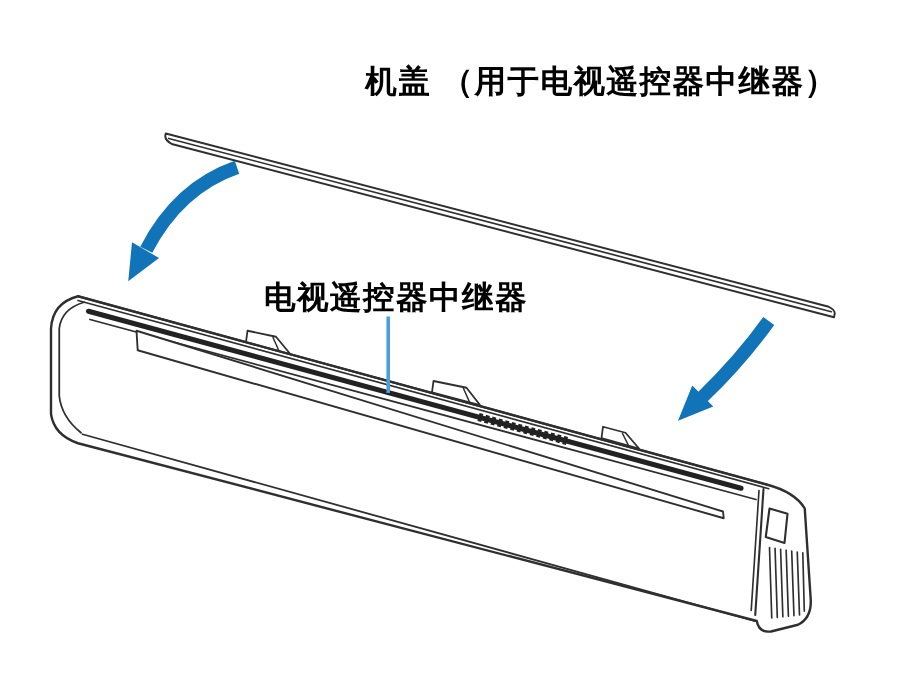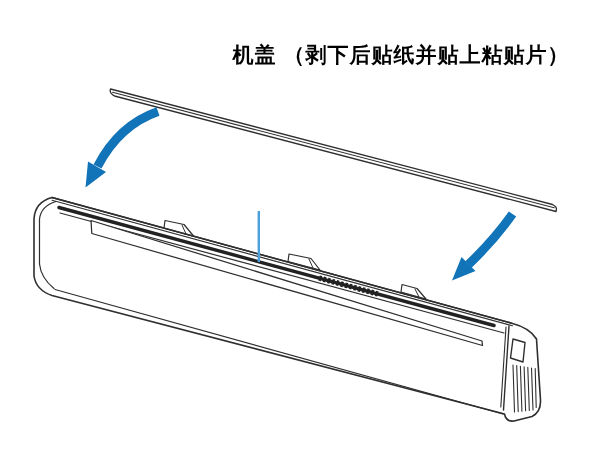--- a/index.html
+++ b/index.html
@@ -97,16 +97,17 @@
           <path class="ln" stroke-width="1.1" d="M 531.5,368 L 533,410"></path>
           <path class="ln" stroke-width="1.1" d="M 535.2,368.6 L 536.2,407.5"></path>
         </g>
       </g>
     </g>
 
     <path d="M 258.8,211 L 258.8,262" fill="none" stroke="var(--pointer-blue,#4aa0dc)" stroke-width="2.4"></path>
   </svg>
 
   <div class="top-note">
-    <div>机盖 （剥下后贴纸并贴上粘贴片）</div>
+    <div>机盖 （用于电视遥控器中继器）</div>
   </div>
 
+  <div class="part-label">电视遥控器中继器</div>
 </div>
 
 </body></html>

